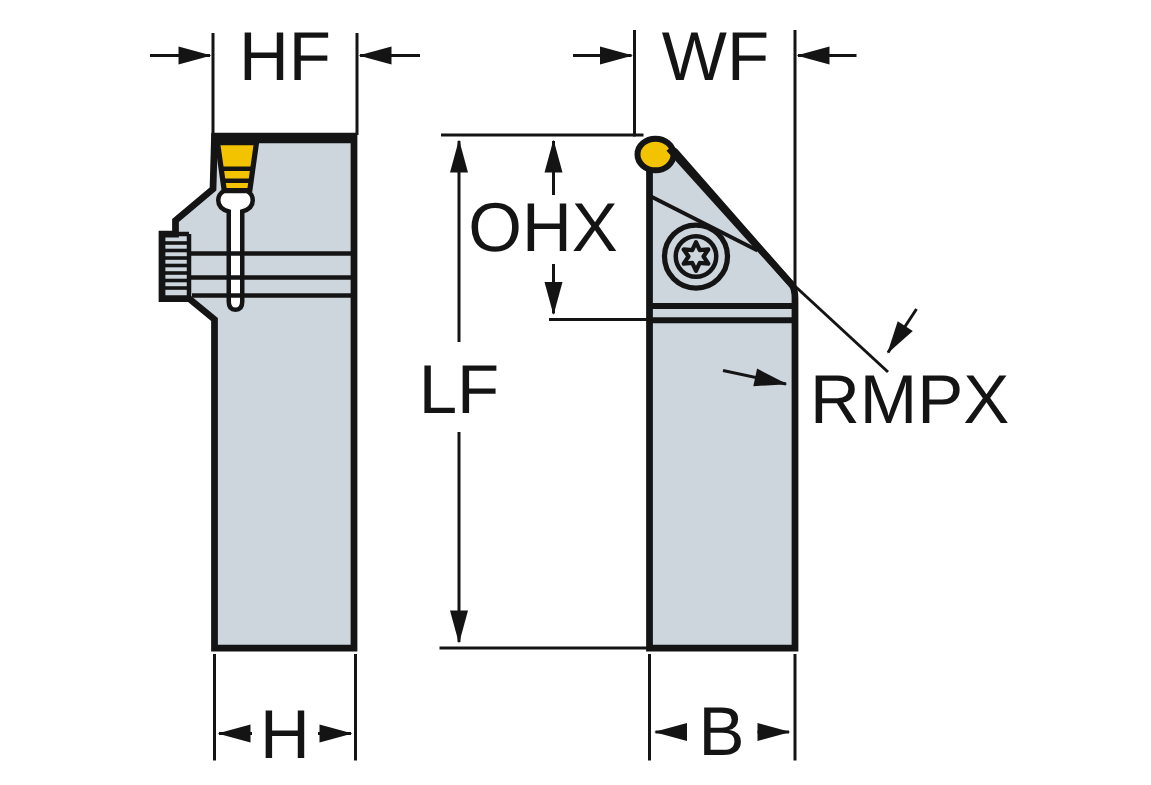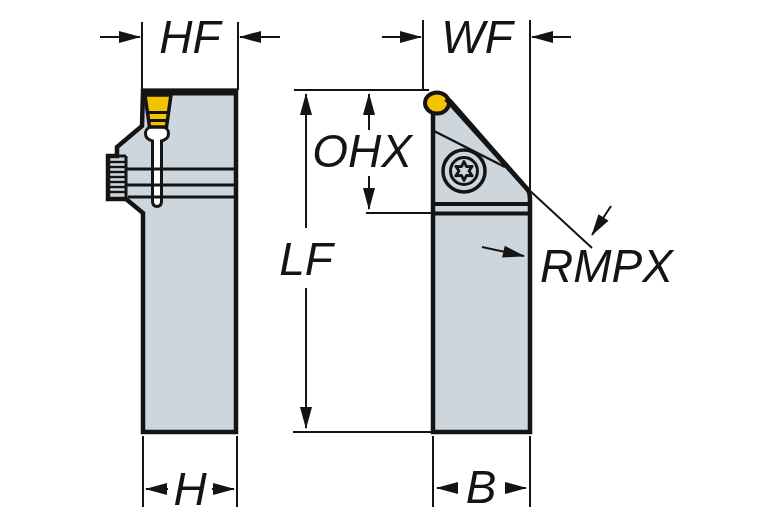--- a/index.html
+++ b/index.html
@@ -1,16 +1,16 @@
 <!DOCTYPE html>
 <html style="--color-body: #cdd6dd; --color-insert: #f4c300; --color-line: #141414; --color-background: #ffffff;"><head>
 <meta charset="utf-8">
 <style>
   html,body{margin:0;padding:0;background:var(--color-background,#fff);}
-  .stage{position:relative;width:767px;height:523px;background:var(--color-background,#fff);overflow:hidden;font-style:italic;}
+  .stage{position:relative;width:767px;height:523px;background:var(--color-background,#fff);overflow:hidden;}
   svg{display:block;}
   .lbl{
     font-family:"Liberation Sans","DejaVu Sans",sans-serif;
     font-size:46px;
     fill:var(--color-line,#141414);
   }
   .body-fill{fill:var(--color-body,#cdd6dd);stroke:var(--color-line,#141414);}
   .insert-fill{fill:var(--color-insert,#f4c300);stroke:var(--color-line,#141414);}
   .hole-fill{fill:var(--color-background,#ffffff);stroke:var(--color-line,#141414);}
   .ln{stroke:var(--color-line,#141414);fill:none;}

